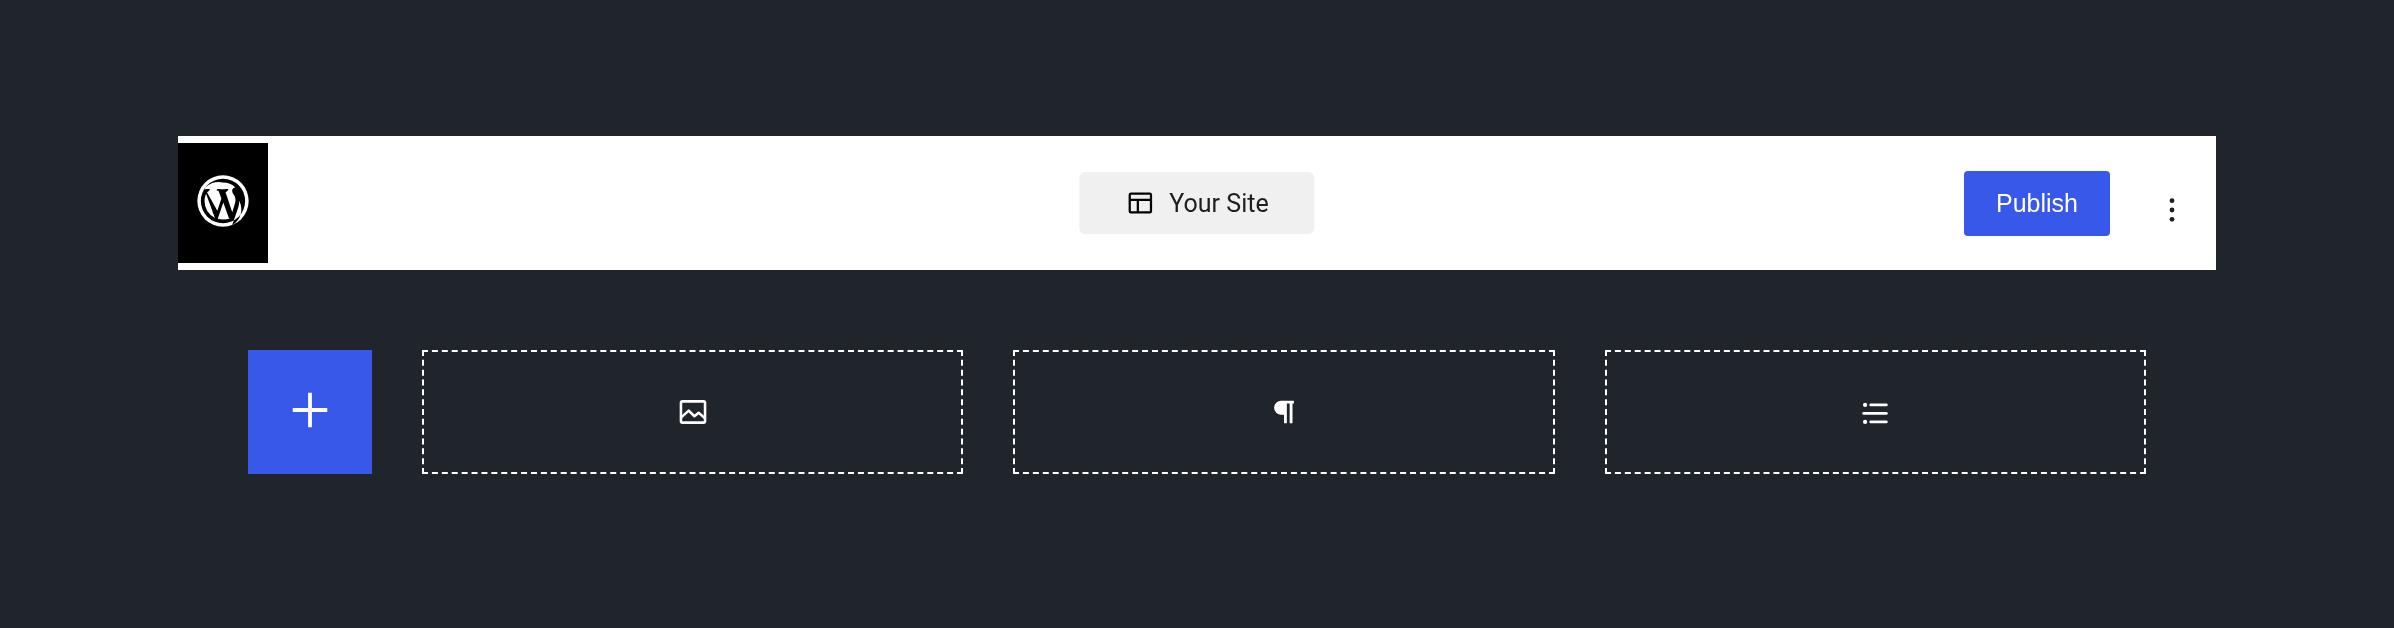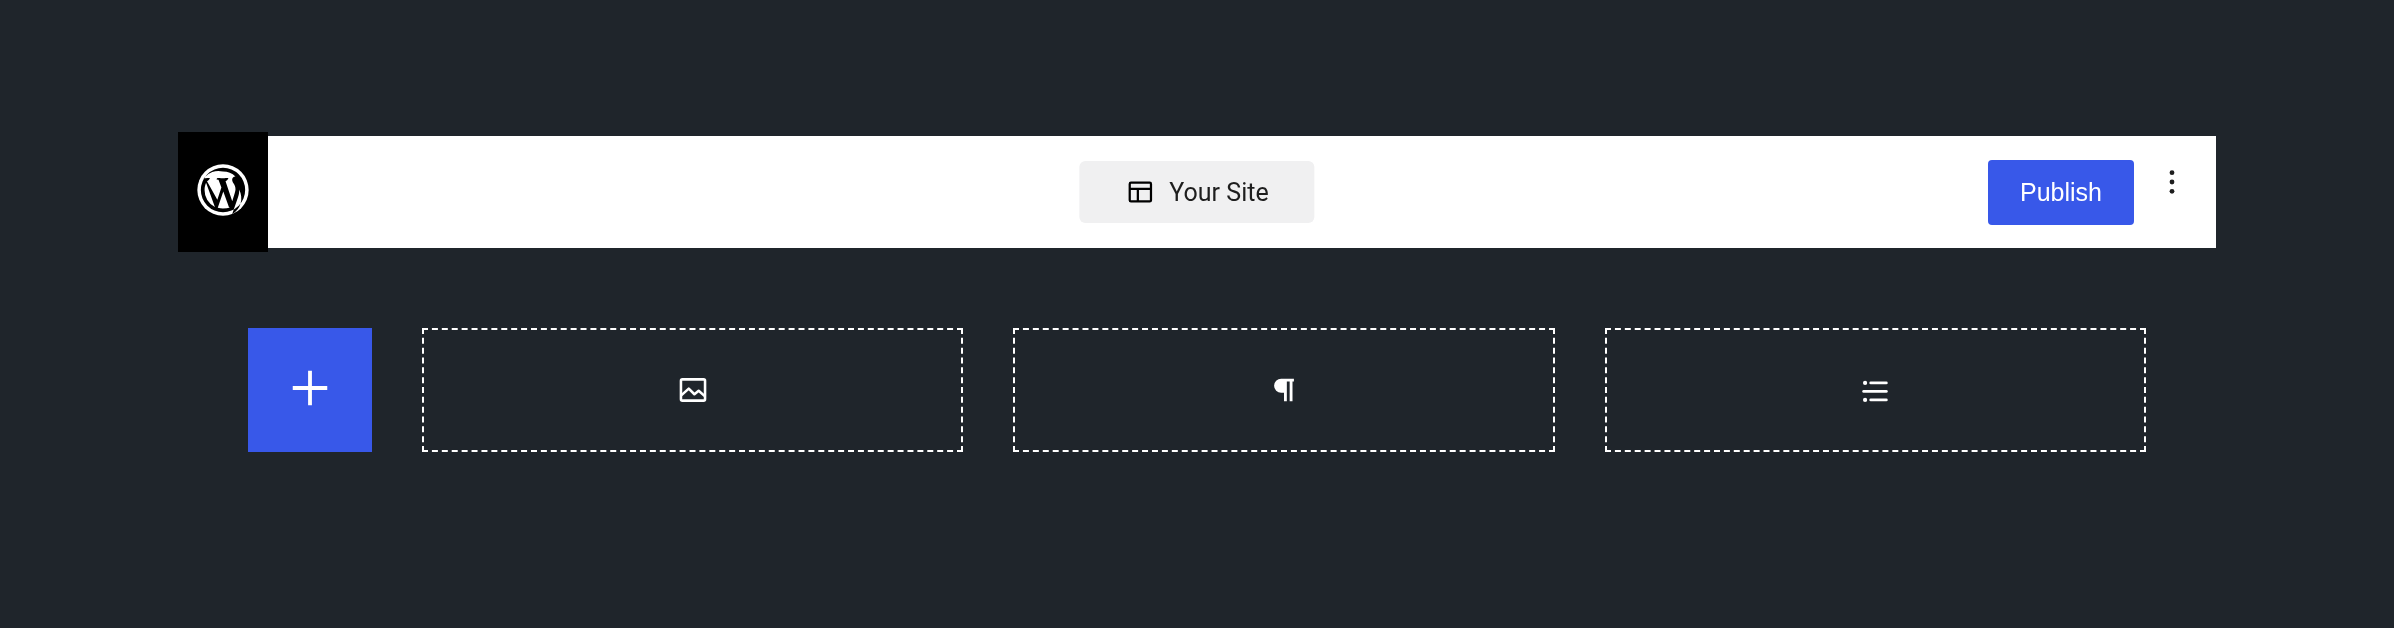--- a/index.html
+++ b/index.html
@@ -15,21 +15,21 @@
     .editor-frame {
       background: #ffffff;
       width: 2038px;
       margin-top: 136px;
       display: flex;
       flex-direction: column;
     }
     .top-bar {
       display: flex;
       align-items: center;
-      height: 112px;
+      height: 134px;
       position: relative;
     }
     .wp-logo-btn {
       width: 90px;
       height: 120px;
       background: #000000;
       display: flex;
       align-items: center;
       justify-content: center;
       cursor: pointer;
@@ -48,22 +48,22 @@
       cursor: pointer;
     }
     .site-title-pill .glyph-icon { width: 30px; height: 30px; }
     .site-title-pill .label {
       font-size: 25px;
       color: #1e1e1e;
     }
     .right-actions {
       margin-left: auto;
       display: flex;
-      align-items: flex-start;
-      gap: 14px;
+      align-items: flex-end;
+      gap: 38px;
       padding-right: 20px;
     }
     .publish-btn {
       background: #3858e9;
       color: #ffffff;
       border: none;
       font-size: 25px;
       padding: 18px 32px;
       border-radius: 4px;
       cursor: pointer;

